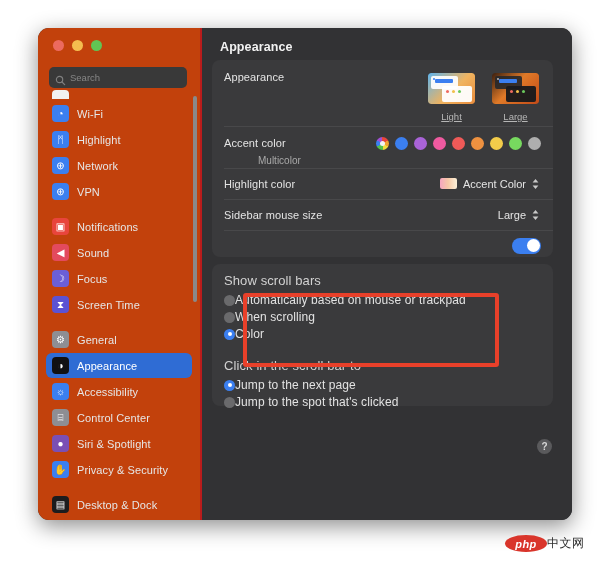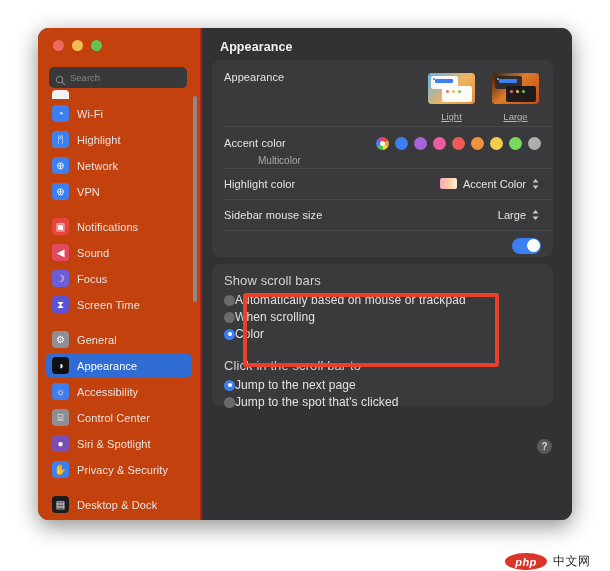--- a/index.html
+++ b/index.html
@@ -264,22 +264,22 @@
   #help-btn{
     position:absolute;right:20px;bottom:66px;
     width:15px;height:15px;border-radius:50%;
     background:#5a5a5c;
     display:flex;align-items:center;justify-content:center;
     color:#d8d8d8;font-size:10px;font-weight:bold;
   }
 
   
   #watermark{
-    position:absolute;left:505px;top:553px;
-    display:flex;align-items:center;gap:6px;text-align:center;
+    position:absolute;left:505px;top:535px;
+    display:flex;align-items:center;gap:0;text-align:center;
   }
   .php-pill{
     width:42px;height:17px;border-radius:50%;
     background:#d9352b;
     display:flex;align-items:center;justify-content:center;
     color:#ffffff;font-size:11px;font-style:italic;font-weight:bold;
     letter-spacing:.4px;
   }
   .wm-text{font-size:12px;color:#2b2b2b;letter-spacing:.5px;}
 </style>

